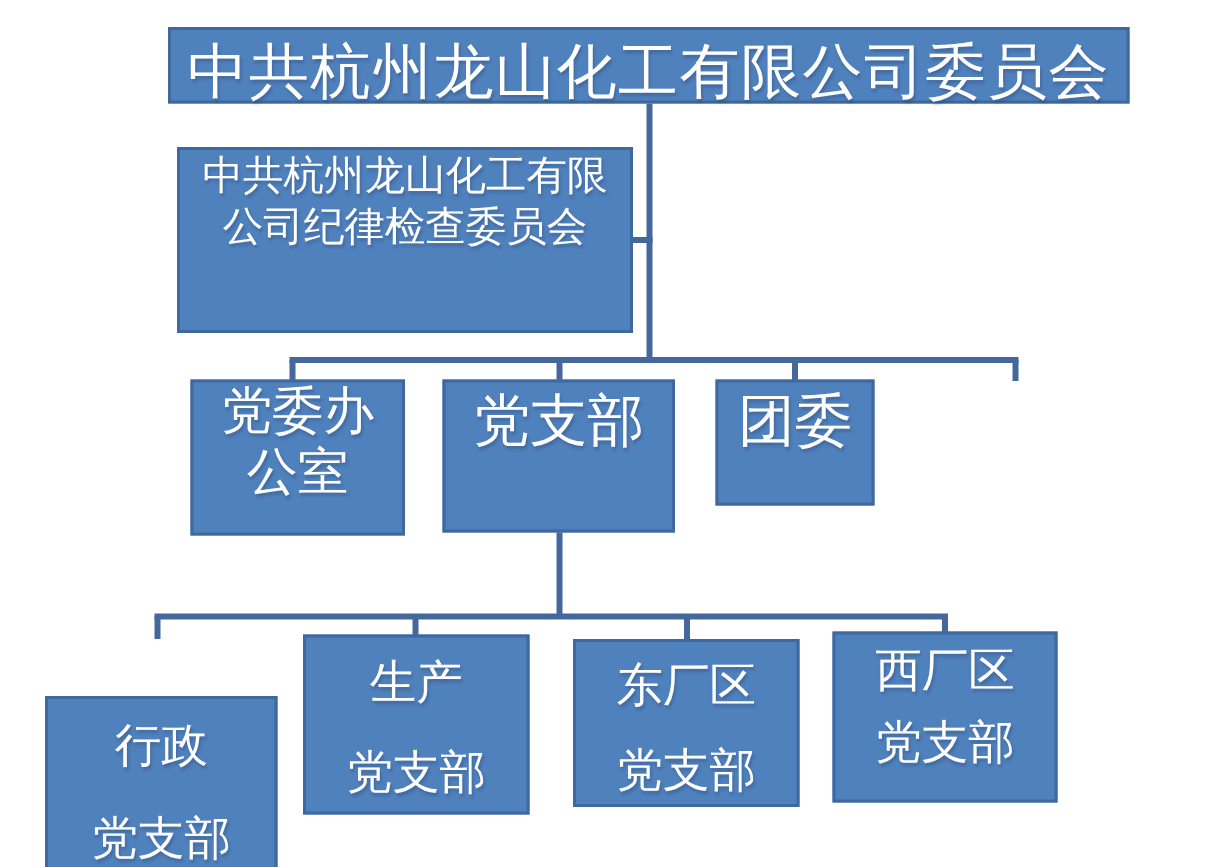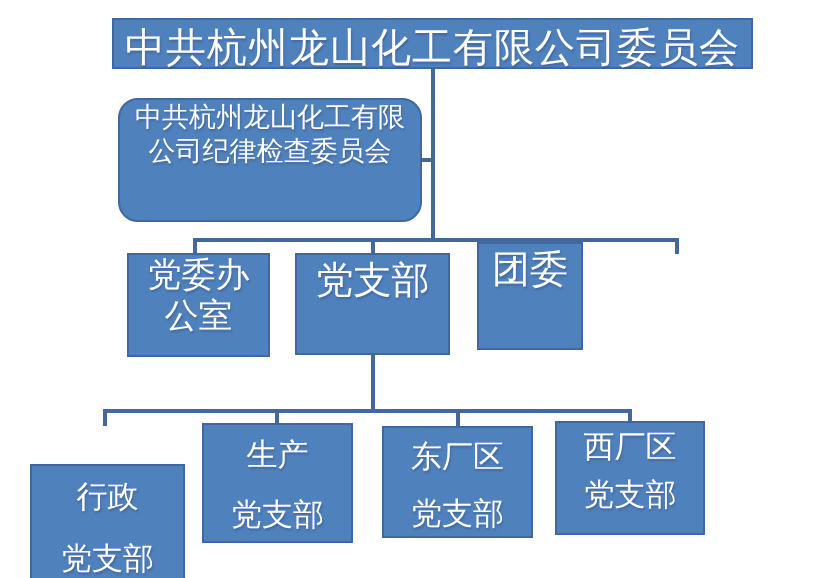--- a/index.html
+++ b/index.html
@@ -28,24 +28,24 @@
   .node .label {
     white-space: pre-line;
     text-shadow: 1px 2px 2px rgba(40, 60, 100, 0.35);
   }
   .conn {
     position: absolute;
     background: var(--connector, #44689B);
   }
   
   #node-top        { left:112px; top:18px;  width:641px; height:51px;  font-size:40px; letter-spacing:1px; }
-  #node-discipline { left:118px; top:98px;  width:304px; height:124px; font-size:27px; line-height:1.27;border-radius:20px; }
+  #node-discipline { left:118px; top:98px;  width:304px; height:124px; font-size:27px; line-height:1.27; }
   #node-office     { left:127px; top:253px; width:143px; height:104px; font-size:34px; line-height:1.2; }
   #node-branch     { left:295px; top:253px; width:155px; height:102px; font-size:38px; }
-  #node-youth      { left:477px; top:242px; width:106px; height:108px; font-size:38px; }
+  #node-youth      { left:477px; top:253px; width:106px; height:84px; font-size:38px; }
   #node-united     { left:613px; top:253px; width:134px; height:103px; font-size:34px; }
   #node-admin      { left:30px;  top:425px; width:155px; height:127px; font-size:31px; line-height:2.0;margin-top:39px; }
   #node-production { left:202px; top:423px; width:151px; height:120px; font-size:31px; line-height:1.95; }
   #node-east       { left:382px; top:426px; width:151px; height:112px; font-size:31px; line-height:1.85; }
   #node-west       { left:555px; top:421px; width:150px; height:114px; font-size:31px; line-height:1.55; }
   
   #conn-root-v          { left:431px; top:69px;  width:4px;   height:171px; }
   #conn-discipline-stub { left:422px; top:158px; width:13px;  height:4px; }
   #conn-l3-h            { left:193px; top:238px; width:486px; height:4px; }
   #conn-drop-office     { left:193px; top:240px; width:4px;   height:14px; }

